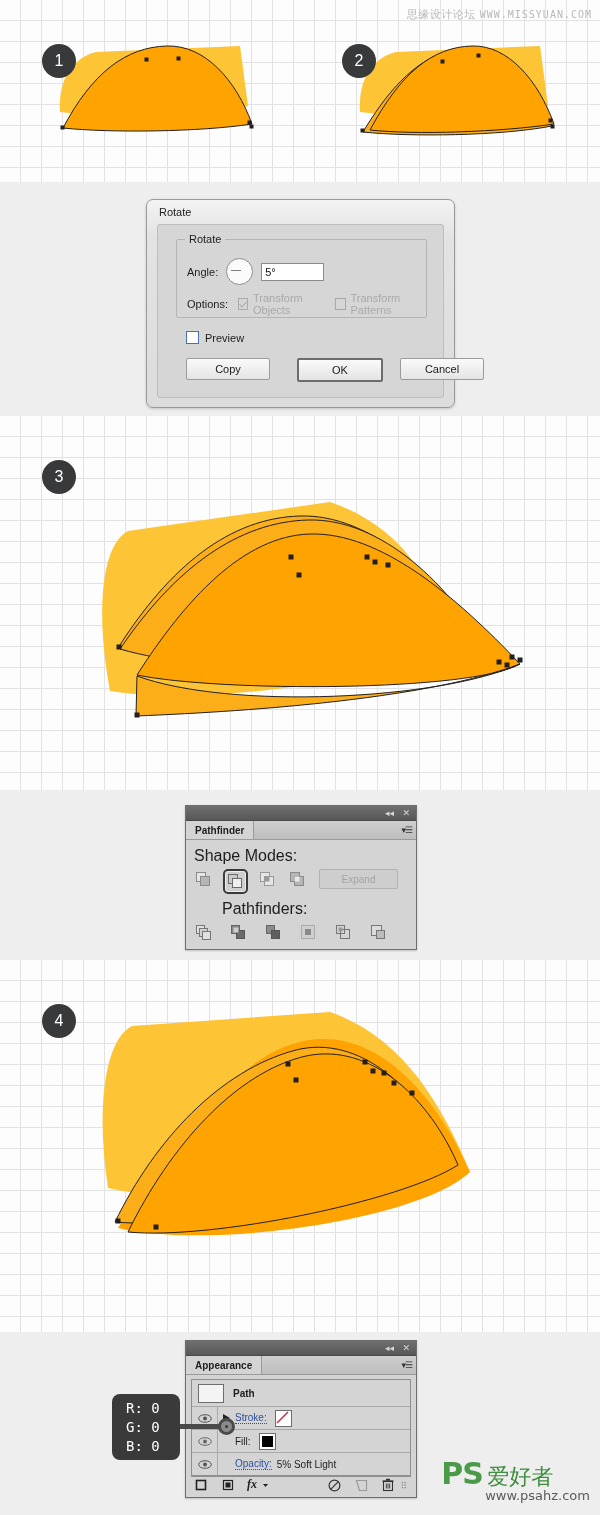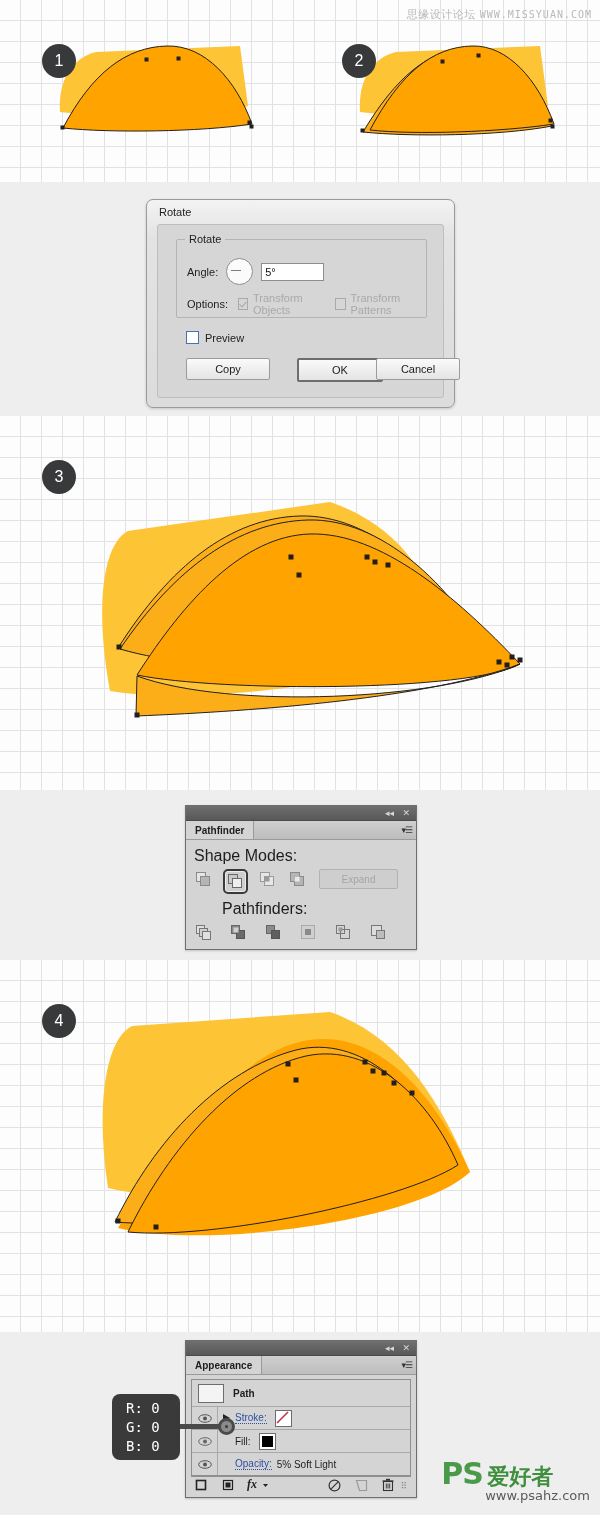--- a/index.html
+++ b/index.html
@@ -87,21 +87,21 @@
   .row-preview{position:absolute;left:28px;top:106px;display:flex;align-items:center;}
   .cbx-preview{width:11px;height:11px;border:1px solid #4a6fb5;background:#fff;margin-right:6px;}
   .btn-row{position:absolute;left:28px;right:24px;top:133px;height:20px;}
   .btn{
     position:absolute;height:20px;background:linear-gradient(to bottom,#fafafa,#e4e4e4);
     border:1px solid #9b9b9b;border-radius:2px;font-size:11px;color:#1b1b1b;
     display:flex;align-items:center;justify-content:center;
   }
   .btn.copy{left:0;width:82px;}
   .btn.ok{left:111px;width:82px;border:2px solid #6d6d6d;}
-  .btn.cancel{left:190px;width:82px;}
+  .btn.cancel{left:214px;width:82px;}
 
   
   .panel{
     position:absolute;background:#d4d4d4;border:1px solid #6e6e6e;
     box-shadow:0 1px 2px rgba(0,0,0,.2);font-size:10px;color:#1d1d1d;
   }
   .panel-topbar{
     height:14px;background:linear-gradient(to bottom,#6f6f6f,#585858);
     position:relative;border-bottom:1px solid #4a4a4a;
   }
@@ -188,21 +188,21 @@
   }
 
   
   .wm-bottom{
     position:absolute;right:10px;bottom:12px;z-index:60;text-align:left;
   }
   .wm-ps{
     font-family:"DejaVu Sans",sans-serif;font-size:30px;font-weight:bold;
     color:#4a9a4a;letter-spacing:-1px;line-height:28px;
   }
-  .wm-cn{font-family:"DejaVu Sans",sans-serif;font-size:22px;font-weight:bold;color:#3f8f3f;}
+  .wm-cn{font-family:"DejaVu Sans",sans-serif;font-size:22px;font-weight:normal;color:#3f8f3f;}
   .wm-url{
     font-family:"DejaVu Sans",sans-serif;font-size:13px;color:#5a5a5a;margin-top:-4px;margin-left:44px;
   }
 </style>
 </head>
 <body>
 
 <div class="canvas" style="top:0;height:182px;">
   <svg class="shape-svg" width="600" height="182" viewBox="0 0 600 182">
 

